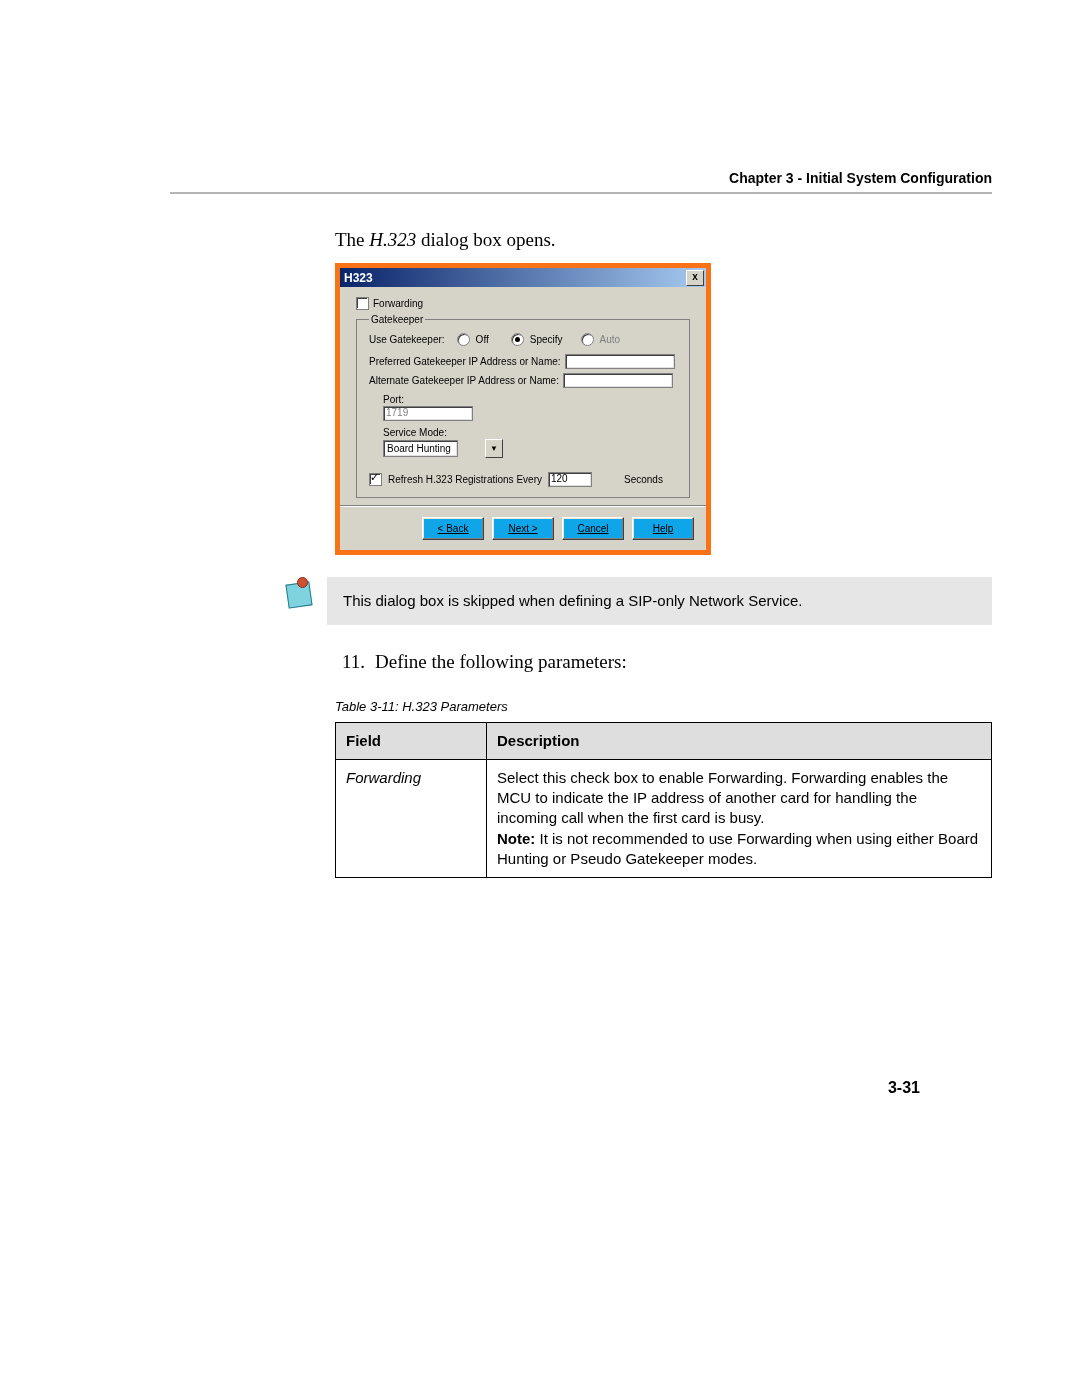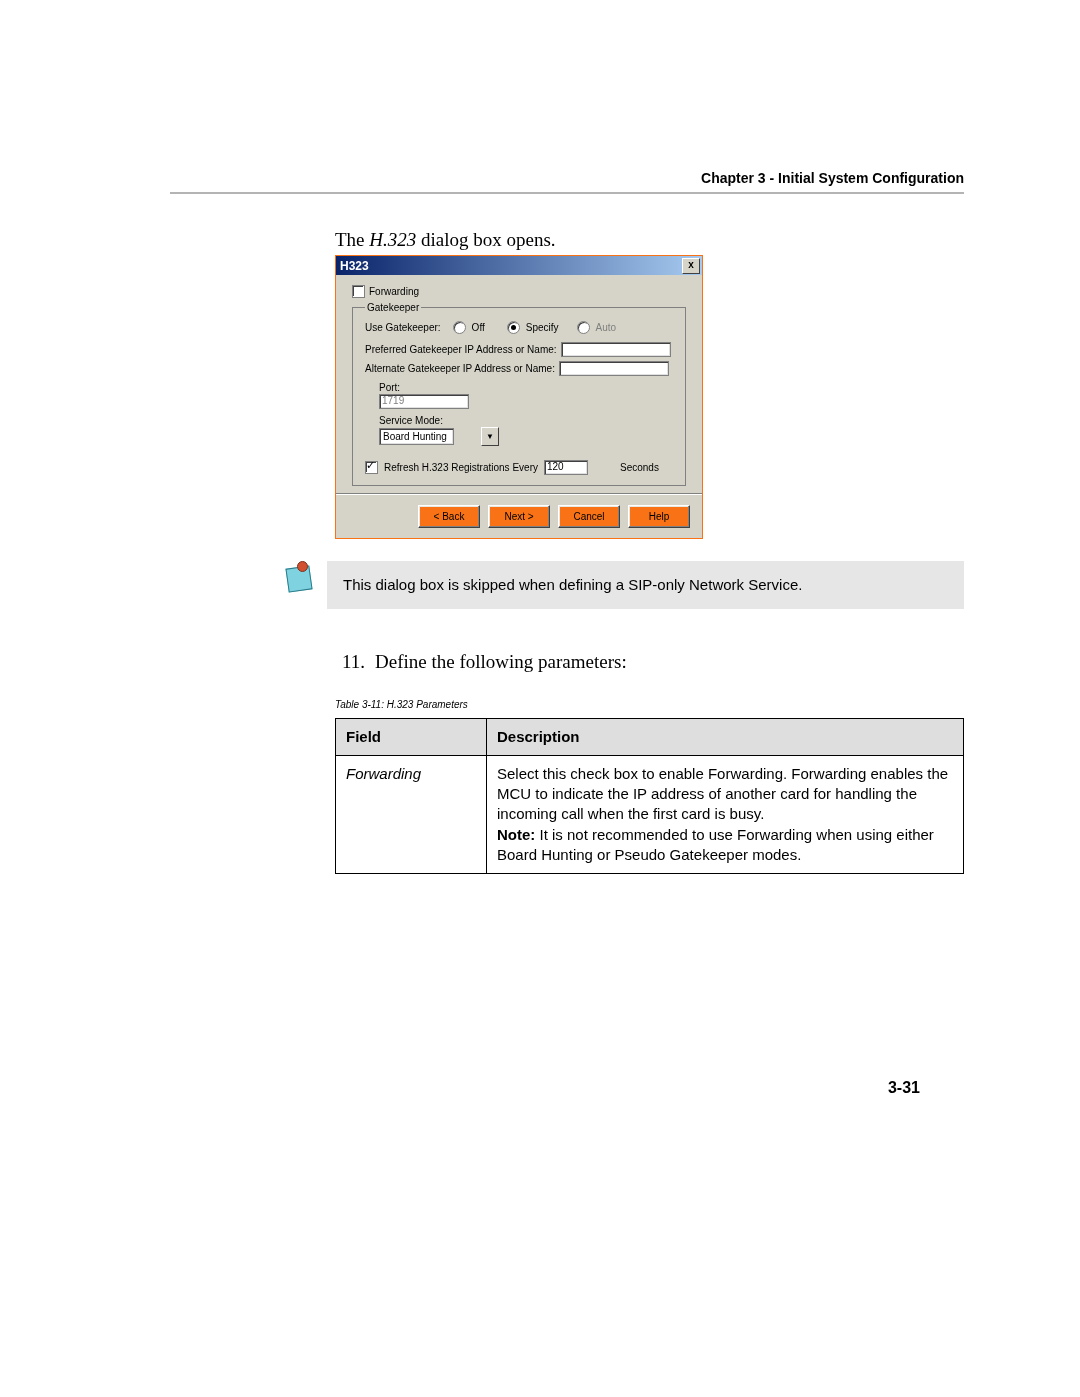--- a/index.html
+++ b/index.html
@@ -6,21 +6,21 @@
     margin: 0;
     padding: 0;
     background: #fff;
     font-family: Arial, Helvetica, sans-serif;
     -webkit-font-smoothing: antialiased;
   }
   .page {
     width: 1080px;
     height: 1107px;
     box-sizing: border-box;
-    padding: 170px 116px 0 170px;
+    padding: 170px 88px 0 170px;
     position: relative;
   }
   .header-row {
     text-align: right;
     font-size: 14px;
     font-weight: bold;
     color: #000;
     padding-bottom: 6px;
     border-bottom: 2px solid #b4b4b4;
   }
@@ -31,22 +31,22 @@
   .serif {
     font-family: "Times New Roman", Times, serif;
     font-size: 19px;
     color: #000;
   }
   .intro-line .ital { font-style: italic; margin-top: 36px; }
 
   
   .dialog {
     width: 366px;
-    margin-top: 4px;
-    border: 1px solid #f97316;
+    margin-top: 12px;
+    border: 5px solid #f97316;
     background: #d6d4c8;
     font-family: Tahoma, Arial, sans-serif;
     font-size: 10px;
     color: #000;
   }
   .titlebar {
     height: 19px;
     background: linear-gradient(to right, #0a246a, #a6caf0);
     display: flex;
     align-items: center;
@@ -131,26 +131,26 @@
   }
   .seconds-row { display:flex; align-items:center; gap:6px; margin-top:14px; }
   .button-row {
     border-top: 1px solid #fff;
     box-shadow: 0 -1px 0 #808080;
     padding: 10px 12px;
     display:flex; justify-content:flex-end; gap:8px;
   }
   .win-btn {
     min-width:60px; height:21px;
-    background:#f97316;
+    background:#0ea5e9;
     border:1px solid #fff;
     border-right-color:#404040; border-bottom-color:#404040;
     font-size:10px;
     box-shadow: inset -1px -1px 0 #808080, inset 1px 1px 0 #e8e8e0;
-    display:flex; align-items:center; justify-content:center;
+    display:flex; align-items:center; justify-content:center;text-decoration:underline;
   }
 
   
   .note-row {
     display:flex; align-items:flex-start; gap:12px;
     margin: 22px 0 0 -54px;
   }
   .note-icon {
     width:34px; height:34px; flex:0 0 auto;
     position:relative;
@@ -162,27 +162,27 @@
   .note-icon .pin {
     position:absolute; left:16px; top:0; width:9px; height:9px; border-radius:50%;
     background:#d05030; border:1px solid #803020;
   }
   .note-box {
     flex:1; background:#e6e6e6; padding:14px 16px;
     font-size:15px; color:#000; line-height:1.3;
   }
 
   
-  .step-row { margin-top: 42px; display:flex; gap:10px; }
+  .step-row { margin-top: 26px; display:flex; gap:10px; }
   .step-num { font-family:"Times New Roman",serif; font-size:19px; width:30px; text-align:right; }
   .step-txt { font-family:"Times New Roman",serif; font-size:19px; }
 
   .table-caption {
     margin-top: 26px;
-    font-size: 10px;
+    font-size: 13px;
     font-style: italic;
     color:#000;
   }
 
   
   table.params {
     margin-top: 8px;
     border-collapse: collapse;
     width: 100%;
   }

